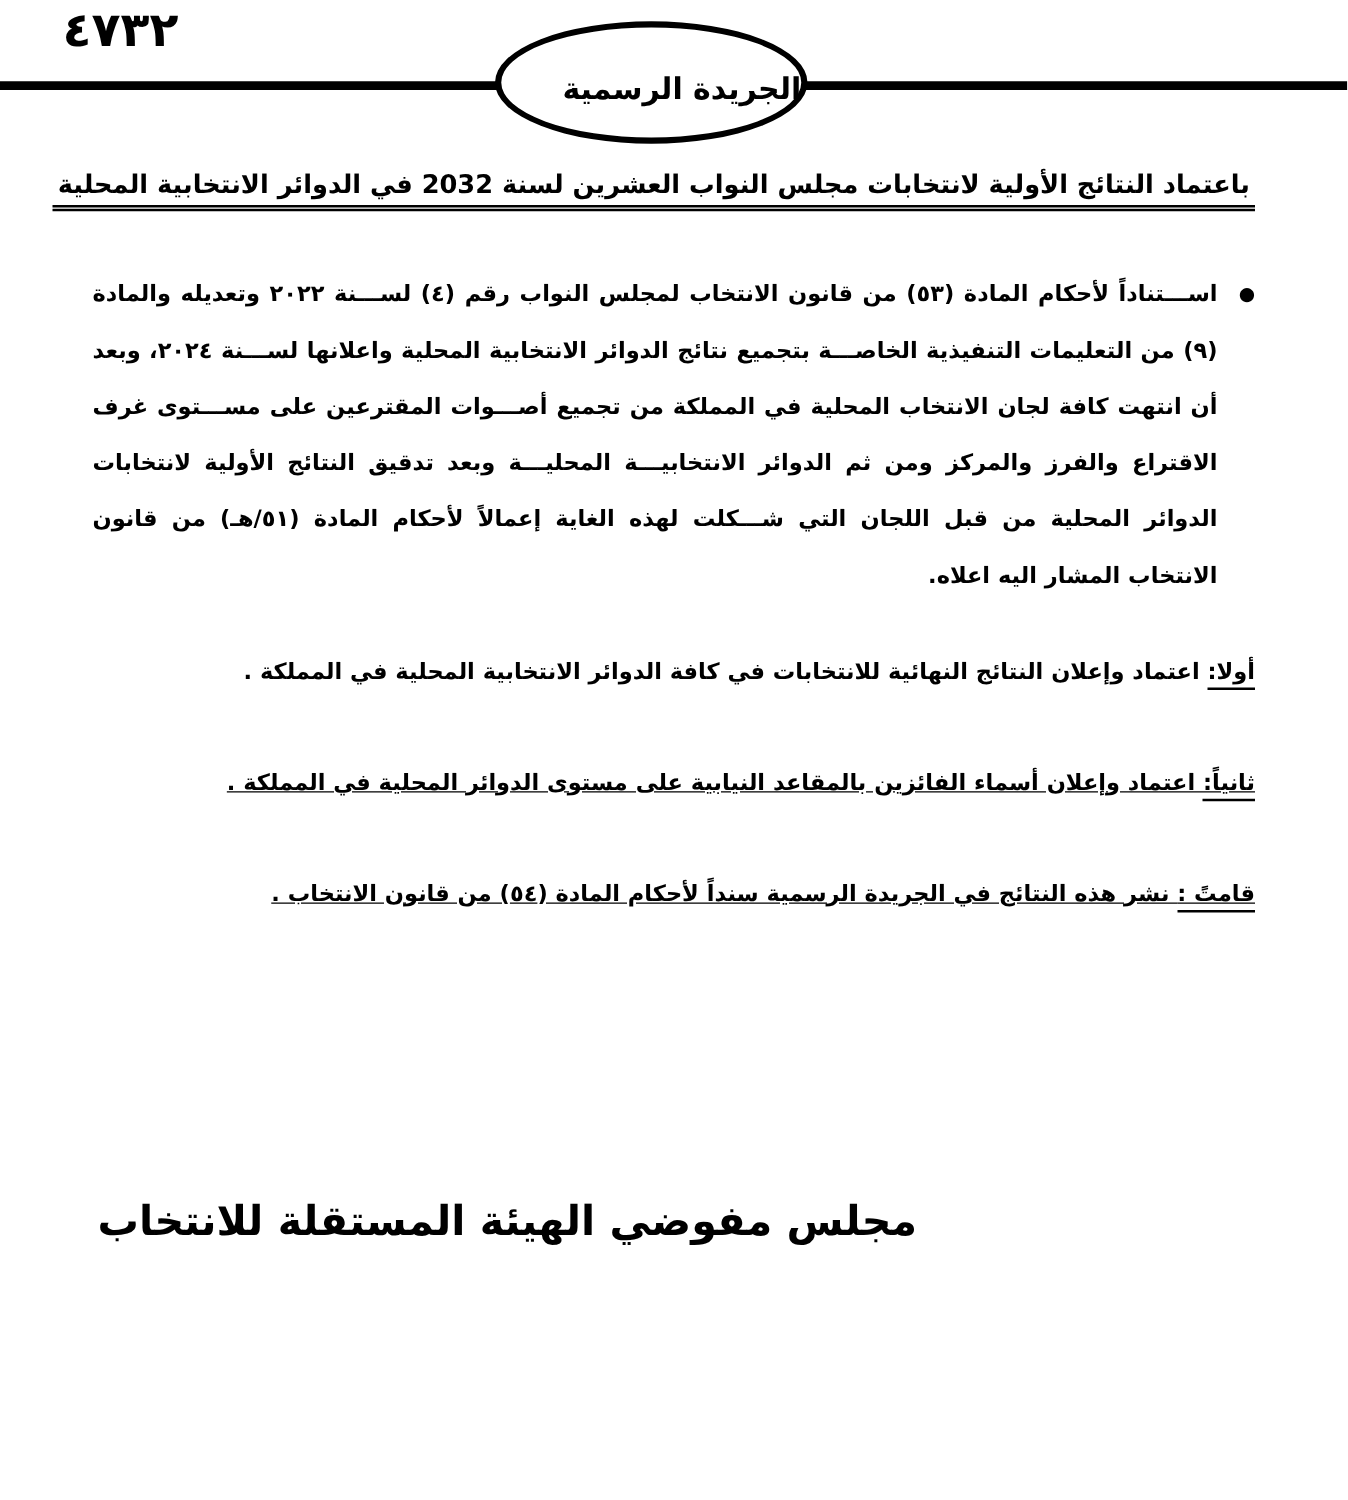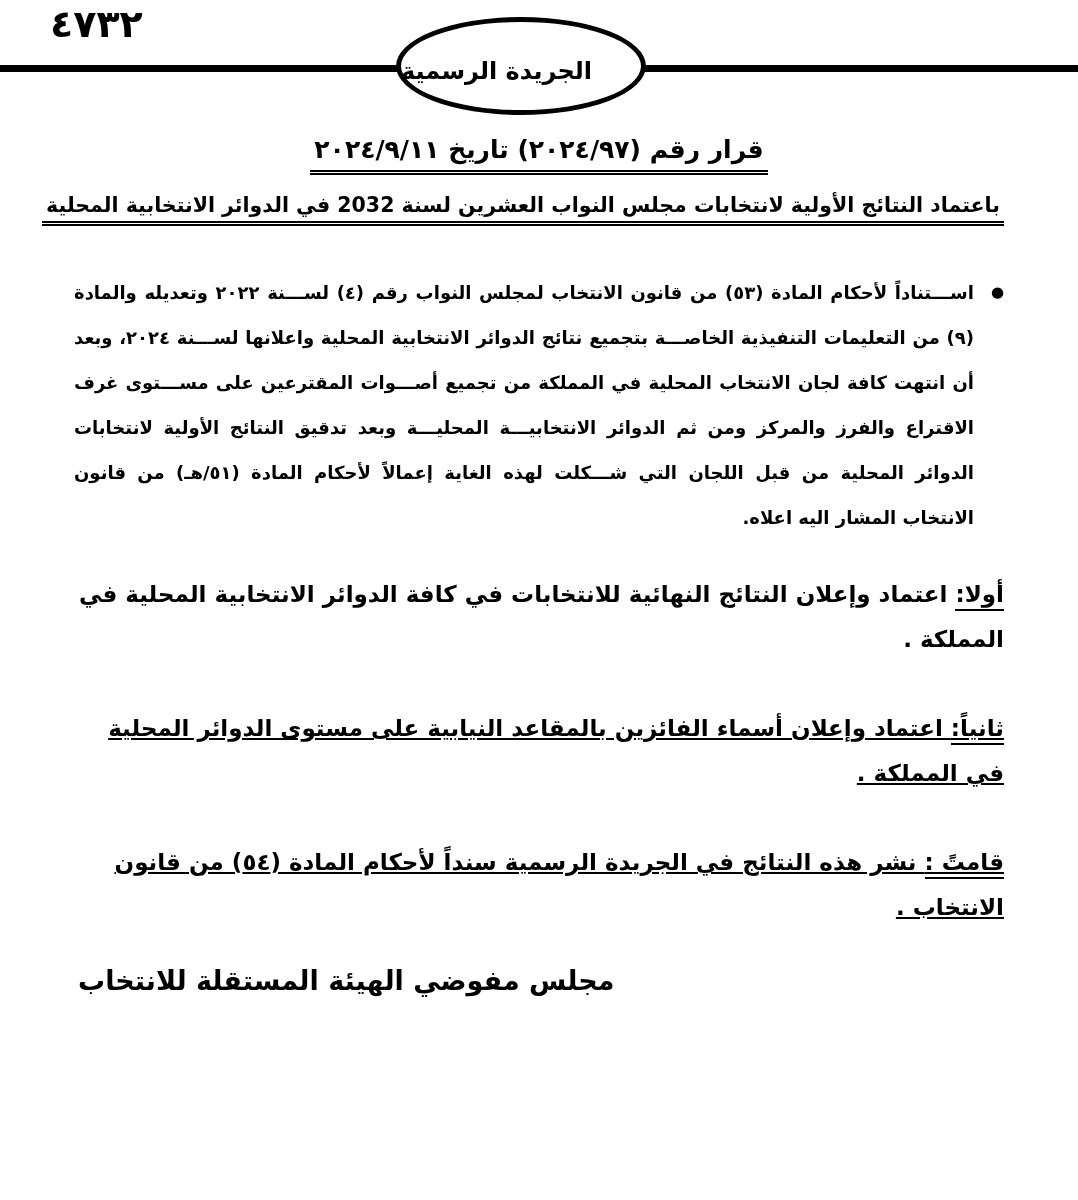--- a/index.html
+++ b/index.html
@@ -34,21 +34,21 @@
   .oval {
     position: absolute;
     top: 17px; left: 396px;
     width: 250px; height: 98px;
     background: #fff;
     border: 5px solid #000;
     border-radius: 50%;
     z-index: 2;
     display: flex;
     align-items: center;
-    justify-content: flex-end;
+    justify-content: flex-start;
     padding-top: 10px;
     font-size: 24px;
   }
 
   
   main { padding: 0 74px; }
   .title-block { text-align: center; margin-top: 14px; }
   .t-line { margin-bottom: 17px; line-height: 1.3; font-size: 25px; white-space: nowrap; }
   .t-line.long { font-size: 20.5px; }
   .dbl {
@@ -69,50 +69,47 @@
     flex: none;
     width: 16px;
     margin-left: 14px;
     font-size: 15px;
     line-height: 45px;
   }
   .bullet-para .para { flex: 1; }
 
   .whereas { margin-top: 44px; }
 
-  .item { margin-top: 32px; font-size: 23px; line-height: 45px; }
+  .item { margin-top: 32px; font-size: 18px; line-height: 45px; }
   .item + .item { margin-top: 44px; text-decoration: underline; }
   .item .lbl { border-bottom: 2px solid #000; padding-bottom: 2px; }
 
   .signature {
     position: absolute;
     bottom: 12px;
     left: 78px;
-    font-size: 27px;
+    font-size: 33px;
   }
 </style>
 </head>
 <body>
 
 <div class="page">
 
   <div class="header">
     <div class="pagenum">٤٧٣٢</div>
     <div class="rule"></div>
     <div class="oval">
       <span>الجريدة الرسمية</span>
     </div>
   </div>
 
   <main>
 
     <div class="title-block">
-      <div class="t-line">
-        <span class="dbl">قرار رقم (٢٠٢٤/٩٧) تاريخ ٢٠٢٤/٩/١١</span>
-      </div>
       <div class="t-line long">
         <span class="dbl">باعتماد النتائج الأولية لانتخابات مجلس النواب العشرين لسنة 2032 في الدوائر الانتخابية المحلية</span>
       </div>
     </div>
 
     <div class="bullet-para">
       <span class="bullet">●</span>
       <p class="para">اســـتناداً لأحكام المادة (٥٣) من قانون الانتخاب لمجلس النواب رقم (٤) لســـنة ٢٠٢٢ وتعديله والمادة (٩) من التعليمات التنفيذية الخاصـــة بتجميع نتائج الدوائر الانتخابية المحلية واعلانها لســـنة ٢٠٢٤، وبعد أن انتهت كافة لجان الانتخاب المحلية في المملكة من تجميع أصـــوات المقترعين على مســـتوى غرف الاقتراع والفرز والمركز ومن ثم الدوائر الانتخابيـــة المحليـــة وبعد تدقيق النتائج الأولية لانتخابات الدوائر المحلية من قبل اللجان التي شـــكلت لهذه الغاية إعمالاً لأحكام المادة (٥١/هـ) من قانون الانتخاب المشار اليه اعلاه.</p>
     </div>
 

